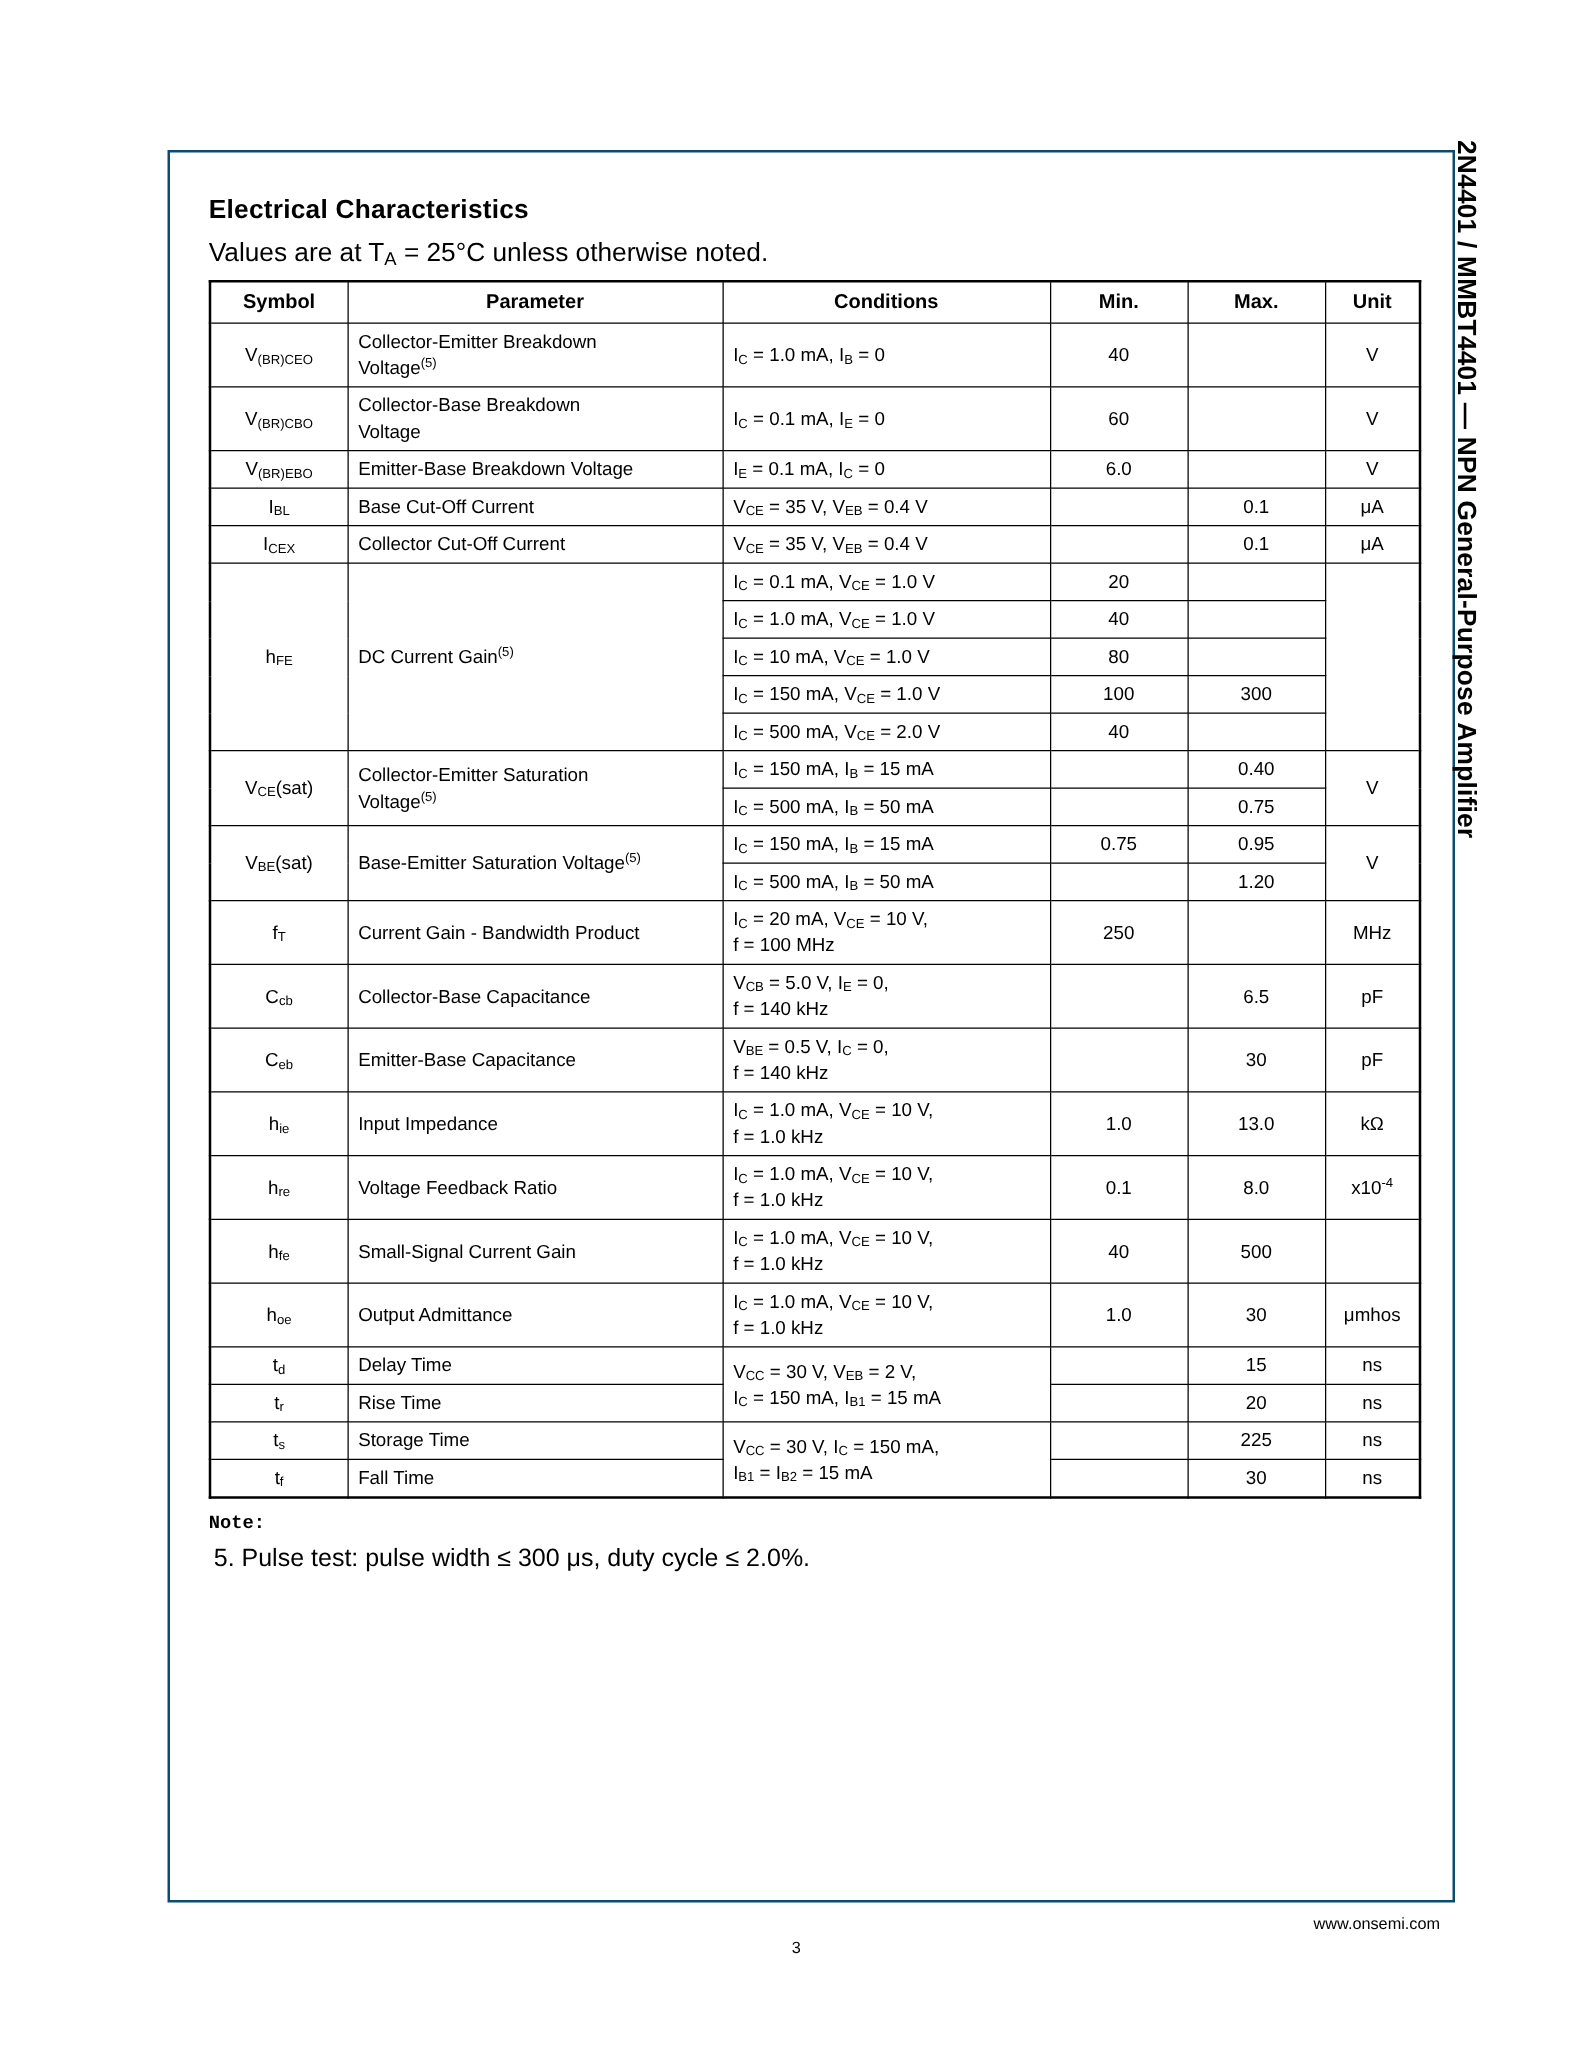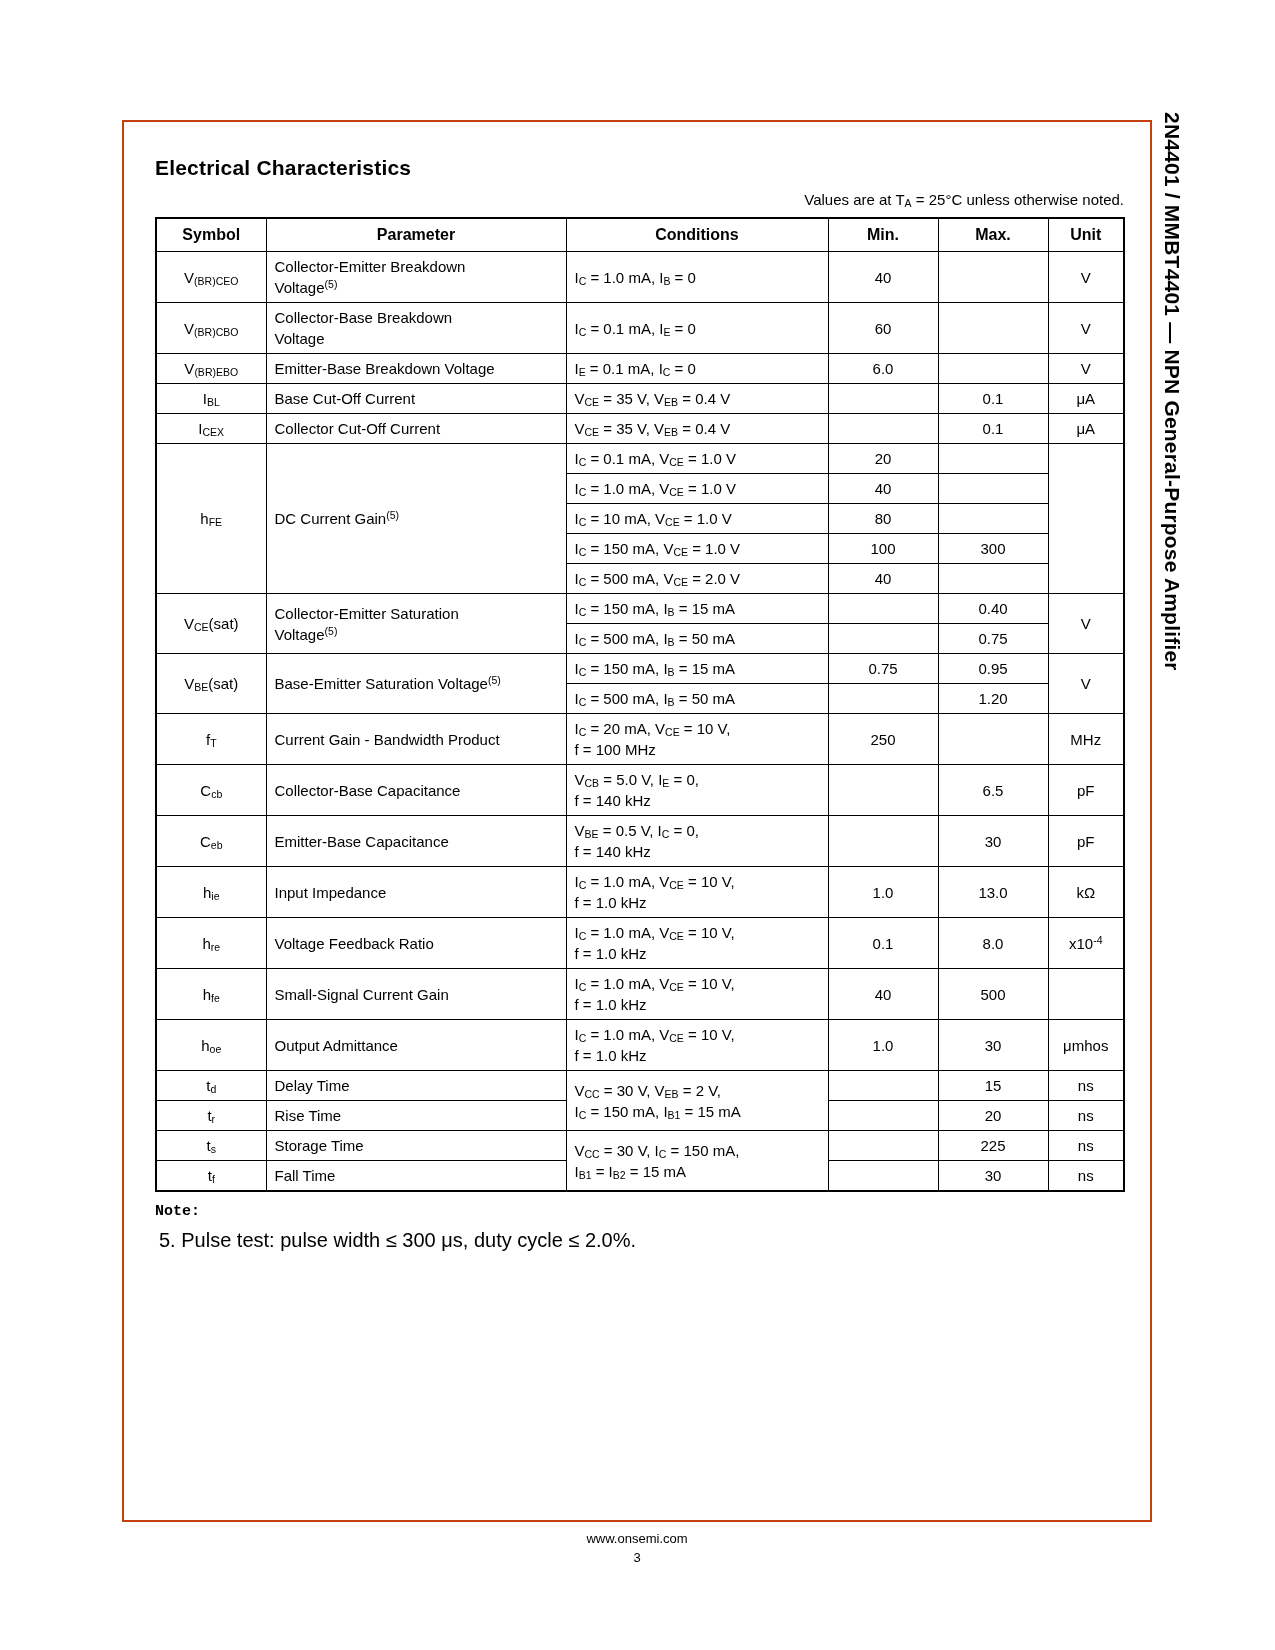--- a/index.html
+++ b/index.html
@@ -7,38 +7,37 @@
     position: relative;
     width: 1275px;
     height: 1650px;
     background: #ffffff;
     color: #000000;
     font-family: "Liberation Sans", sans-serif;
     overflow: hidden;
   }
   .frame {
     position: absolute;
-    left: 122px;
+    left: 134px;
     top: 120px;
     width: 1030px;
     height: 1402px;
-    border: 2px solid #c2410c;
+    border: 2px solid #0c4a6e;
     box-sizing: border-box;
   }
   .content { padding: 34px 26px 0 31px; }
   .section-title {
     margin: 0;
     font-size: 21px;
     font-weight: bold;
     letter-spacing: 0.2px;
   }
   .subtitle {
     margin: 11px 0 0 0;
-    font-size: 15px;
-    text-align: right;
+    font-size: 21px;
   }
   table.ec {
     margin-top: 9px;
     border-collapse: collapse;
     table-layout: fixed;
     width: 968px;
     border: 2px solid #000000;
   }
   table.ec th, table.ec td {
     border: 1.5px solid #000000;
@@ -84,21 +83,21 @@
     white-space: nowrap;
     letter-spacing: 0.2px;
   }
   .footer {
     position: absolute;
     left: 122px;
     top: 1531px;
     width: 1030px;
     text-align: center;
   }
-  .footer-url { font-size: 13px; }
+  .footer-url { font-size: 13px; text-align: right; }
   .footer-page { font-size: 13px; margin-top: 4px; }
 </style>
 </head>
 <body>
 
 <div class="page">
   <div class="frame">
     <div class="content">
       <h1 class="section-title">Electrical Characteristics</h1>
       <p class="subtitle">Values are at T<sub>A</sub> = 25°C unless otherwise noted.</p>

